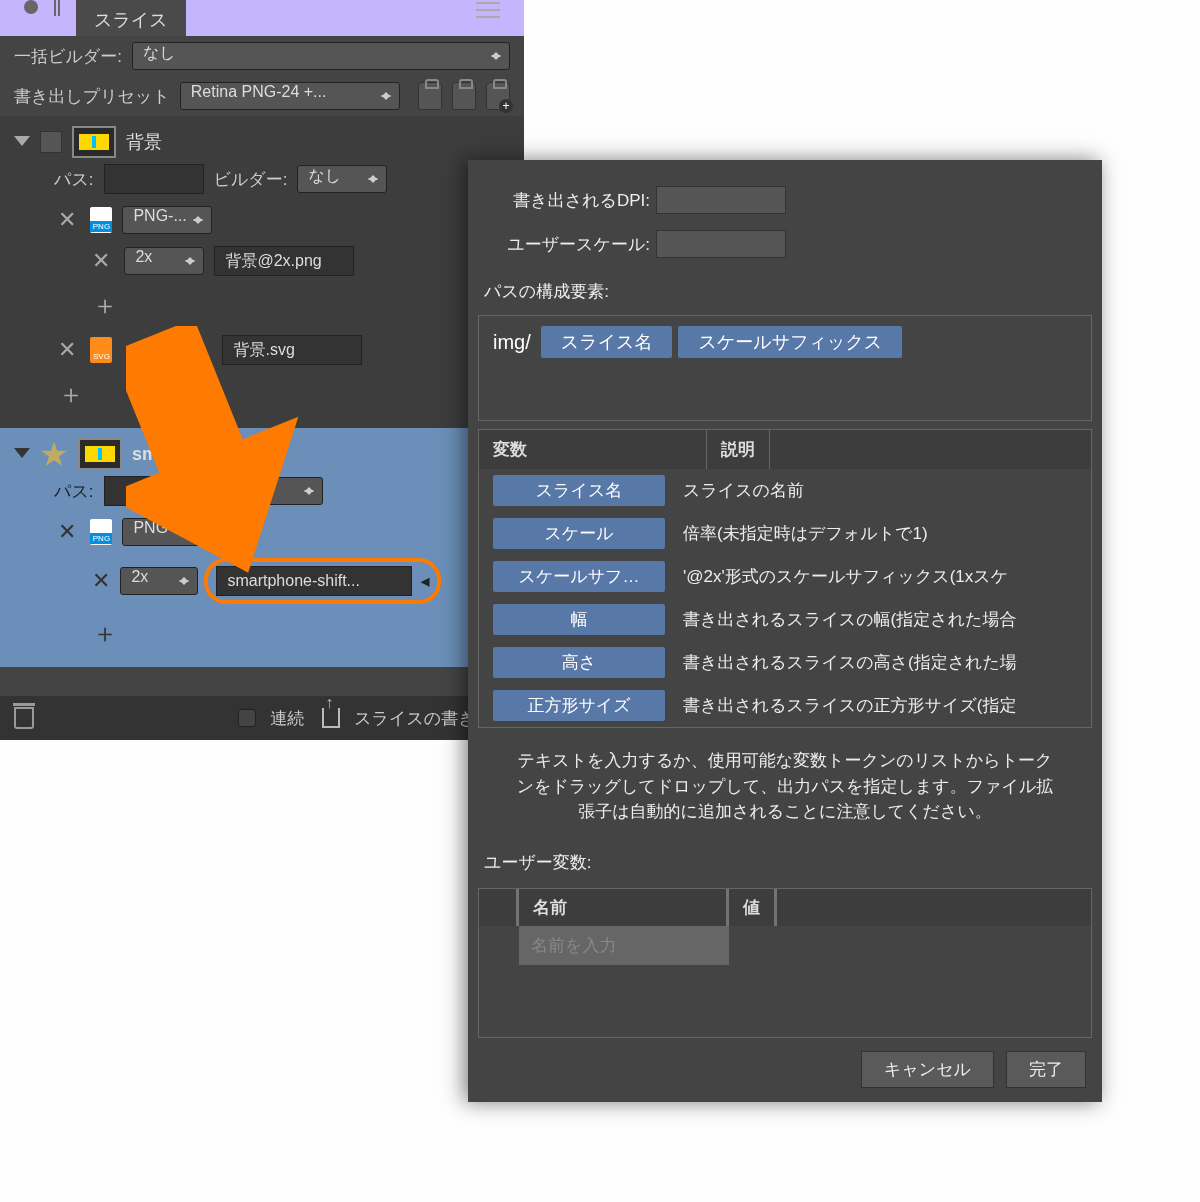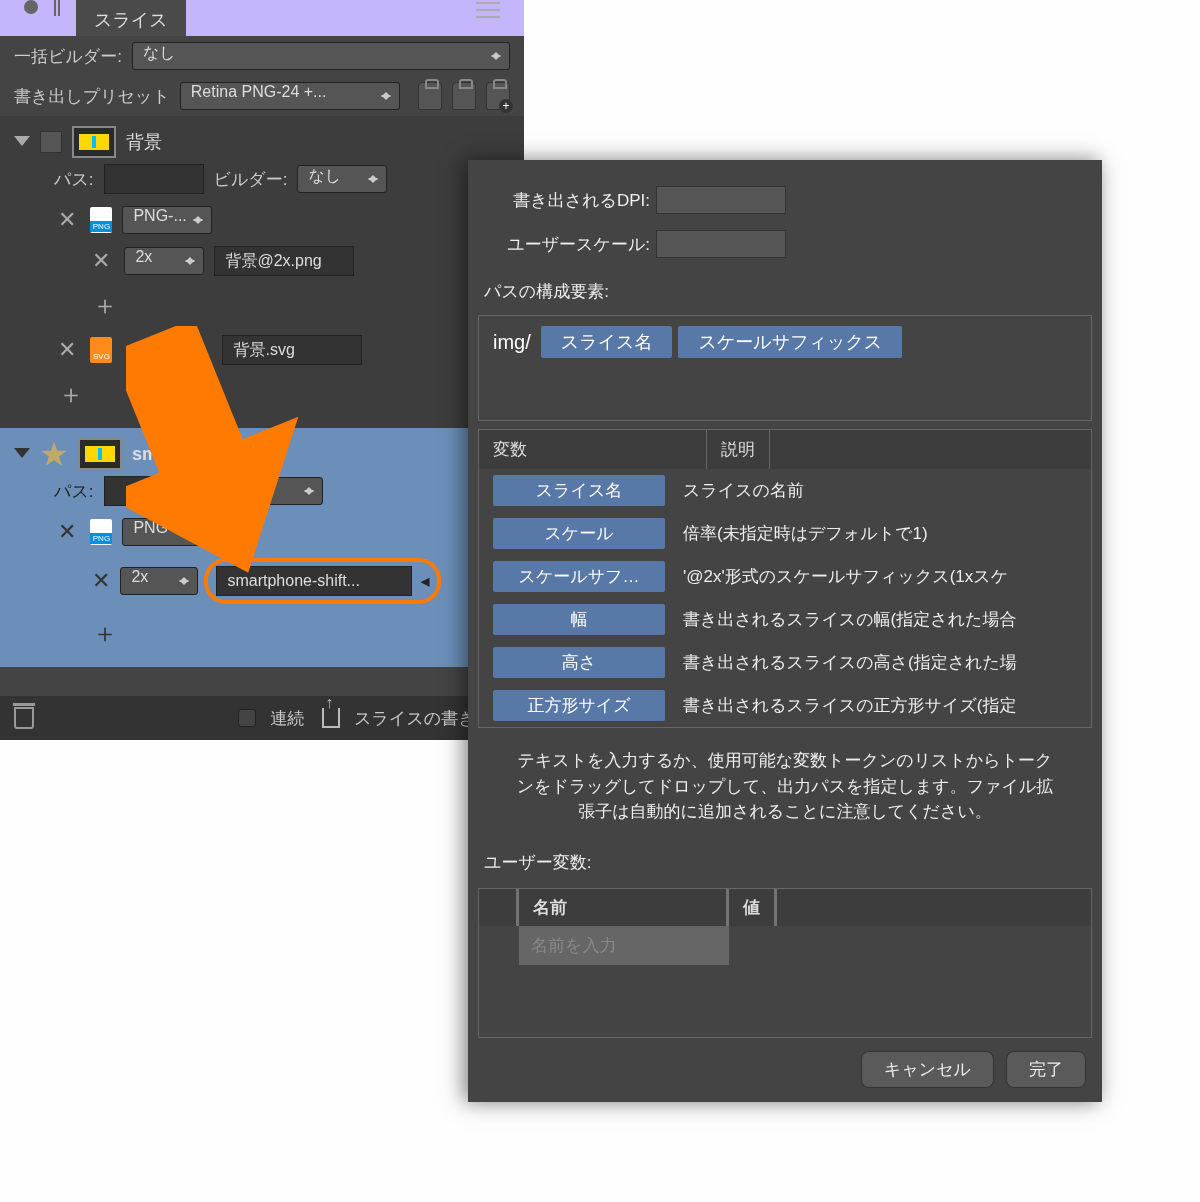--- a/index.html
+++ b/index.html
@@ -53,36 +53,36 @@
 .form-row{display:flex;align-items:center;padding:8px 26px;gap:6px}
 .form-lbl{min-width:156px;text-align:right;color:#eee}
 .form-inp{background:#555;border:1px solid #333;height:28px;width:130px}
 .section-hdr{padding:14px 16px 8px;color:#eee;font-size:17px}
 .path-box{margin:4px 10px;border:1px solid #666;min-height:106px;padding:10px}
 .chip-row{display:flex;align-items:center;gap:6px;flex-wrap:wrap}
 .prefix{font-size:20px;color:#fff;padding:0 4px}
 .chip{background:#5878a8;color:#fff;padding:4px 20px;font-size:18px;border-radius:2px}
 .var-table{margin:8px 10px;border:1px solid #666}
 .var-head{display:flex;background:#3d3d3d}
-.var-head>div{padding:8px 14px;font-weight:400;border-right:1px solid #666}
+.var-head>div{padding:8px 14px;font-weight:700;border-right:1px solid #666}
 .var-head>div:first-child{width:228px}
 .var-row{display:flex;padding:6px 14px;align-items:center;gap:18px}
 .var-btn{background:#5878a8;color:#fff;padding:4px 8px;width:172px;text-align:center;font-size:17px;border-radius:2px}
 .var-desc{color:#eee;font-size:17px;white-space:nowrap;overflow:hidden}
 .help-text{padding:12px 48px;text-align:center;color:#eee;font-size:17px;line-height:1.5}
 .uvar-table{margin:6px 10px;border:1px solid #666;min-height:150px}
 .uvar-head{display:flex;background:#3d3d3d}
 .uvar-head>div{padding:7px 14px;font-weight:600;border-right:3px solid #737373}
 .uvar-head>div:nth-child(1){width:40px}
 .uvar-head>div:nth-child(2){width:210px}
 .uvar-row{display:flex}
 .uvar-row>div:nth-child(1){width:40px}
 .uvar-row>div:nth-child(2){width:210px;background:#666;padding:8px 12px;color:#888}
 .btnbar{position:absolute;bottom:14px;right:16px;display:flex;gap:12px}
-.btn{background:#5a5a5a;border:1px solid #333;padding:6px 22px;color:#eee;font-size:17px;border-radius:8px}
+.btn{background:#5a5a5a;border:1px solid #333;padding:6px 22px;color:#eee;font-size:17px;border-radius:0}
 .arrow{position:absolute;left:126px;top:326px;width:200px;height:260px;z-index:5;pointer-events:none}
 .arrow svg{width:100%;height:100%}
 </style>
 </head>
 <body>
 
 <div class="left-panel">
   <div class="titlebar">
     <div class="close-dot"></div>
     <div class="drag-bars">

